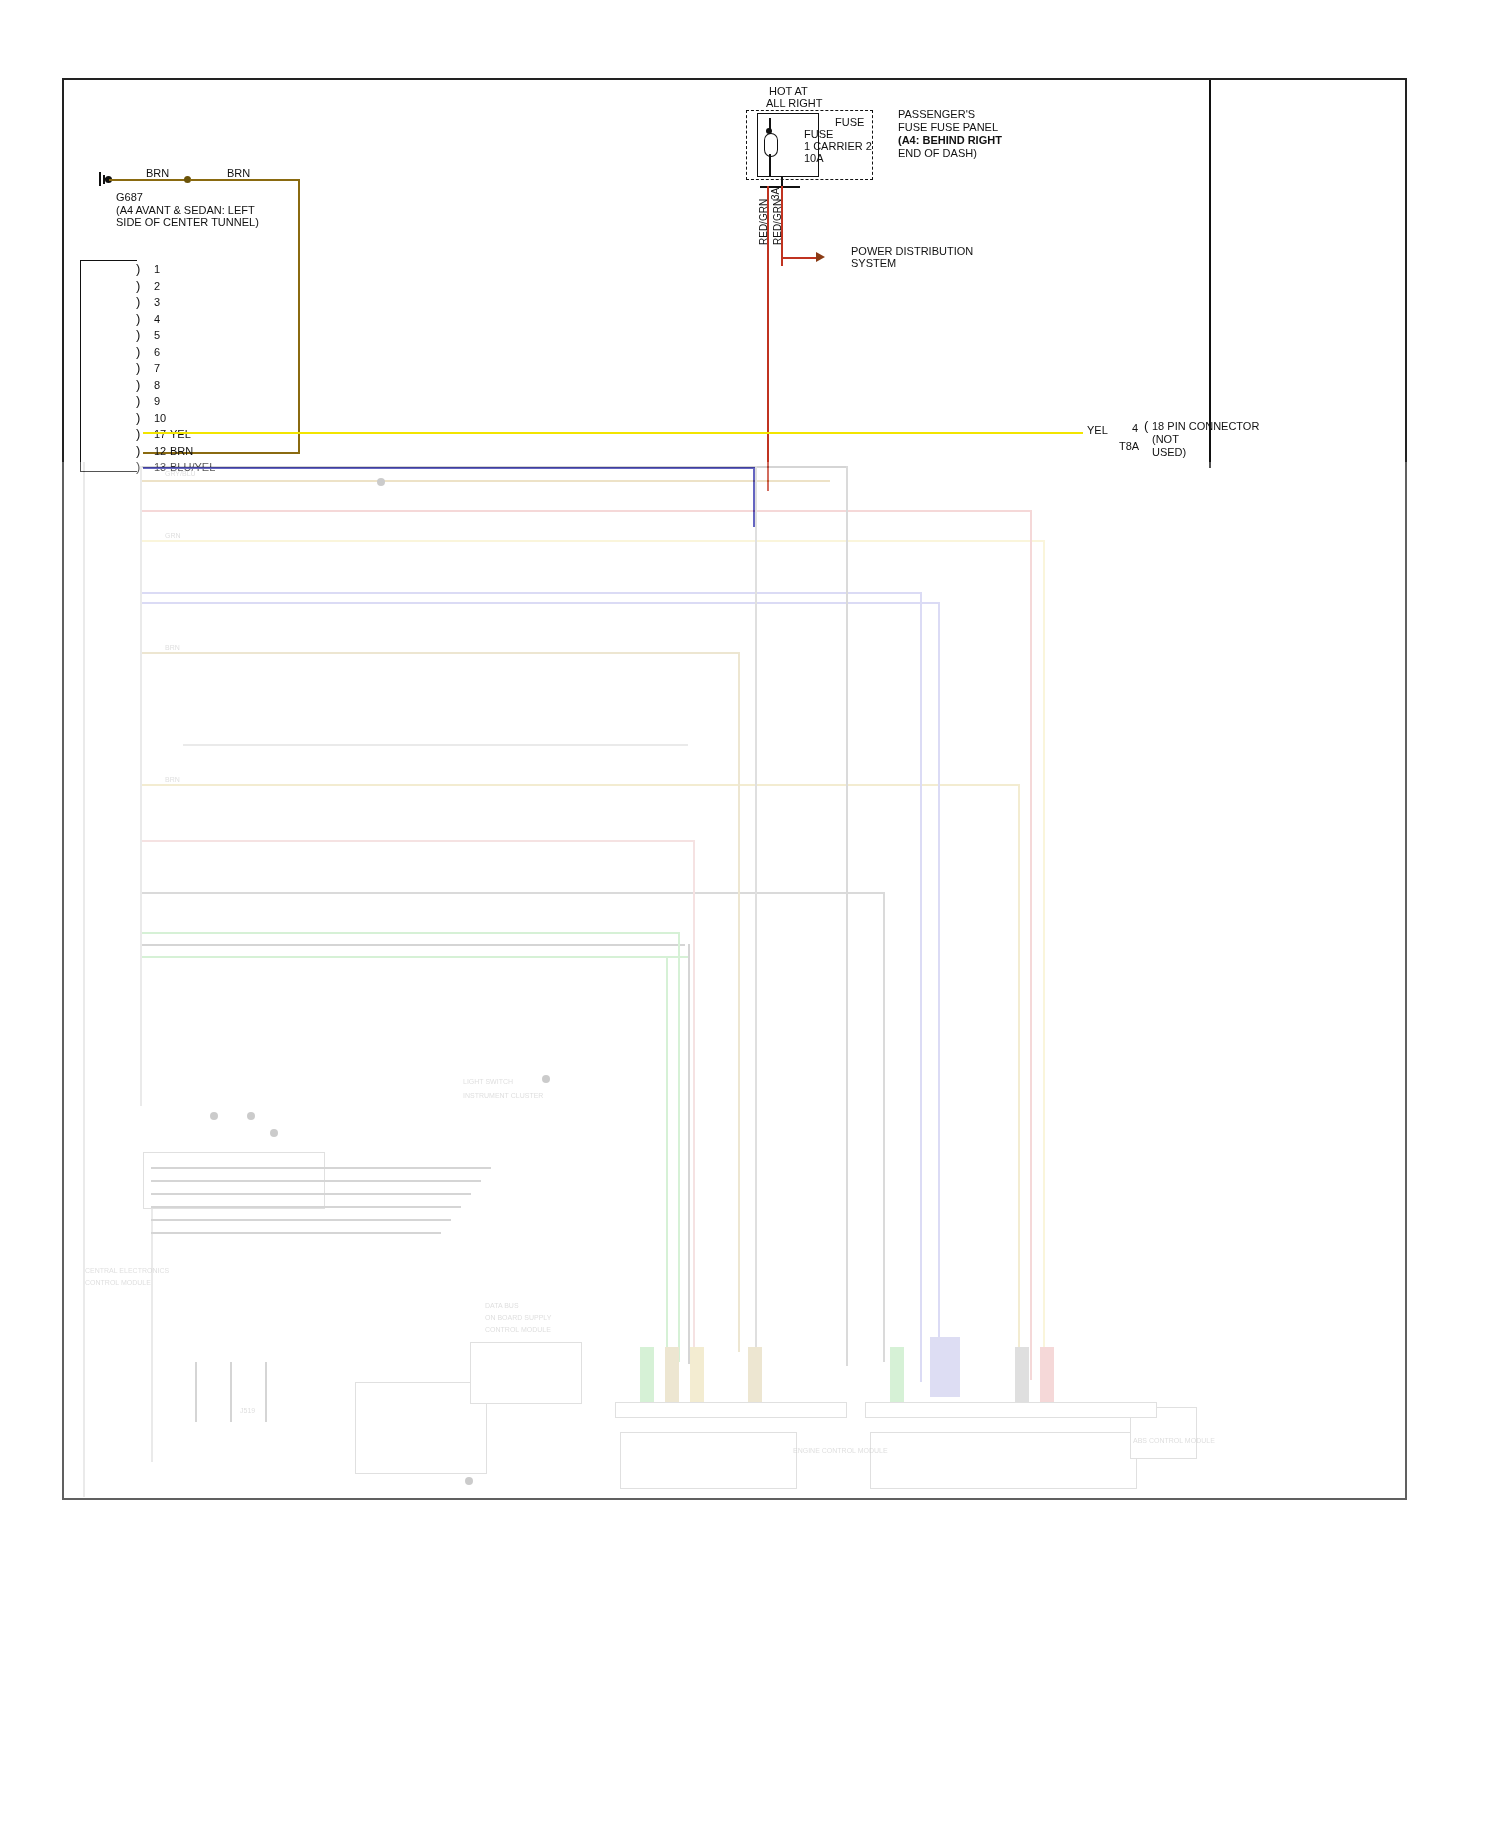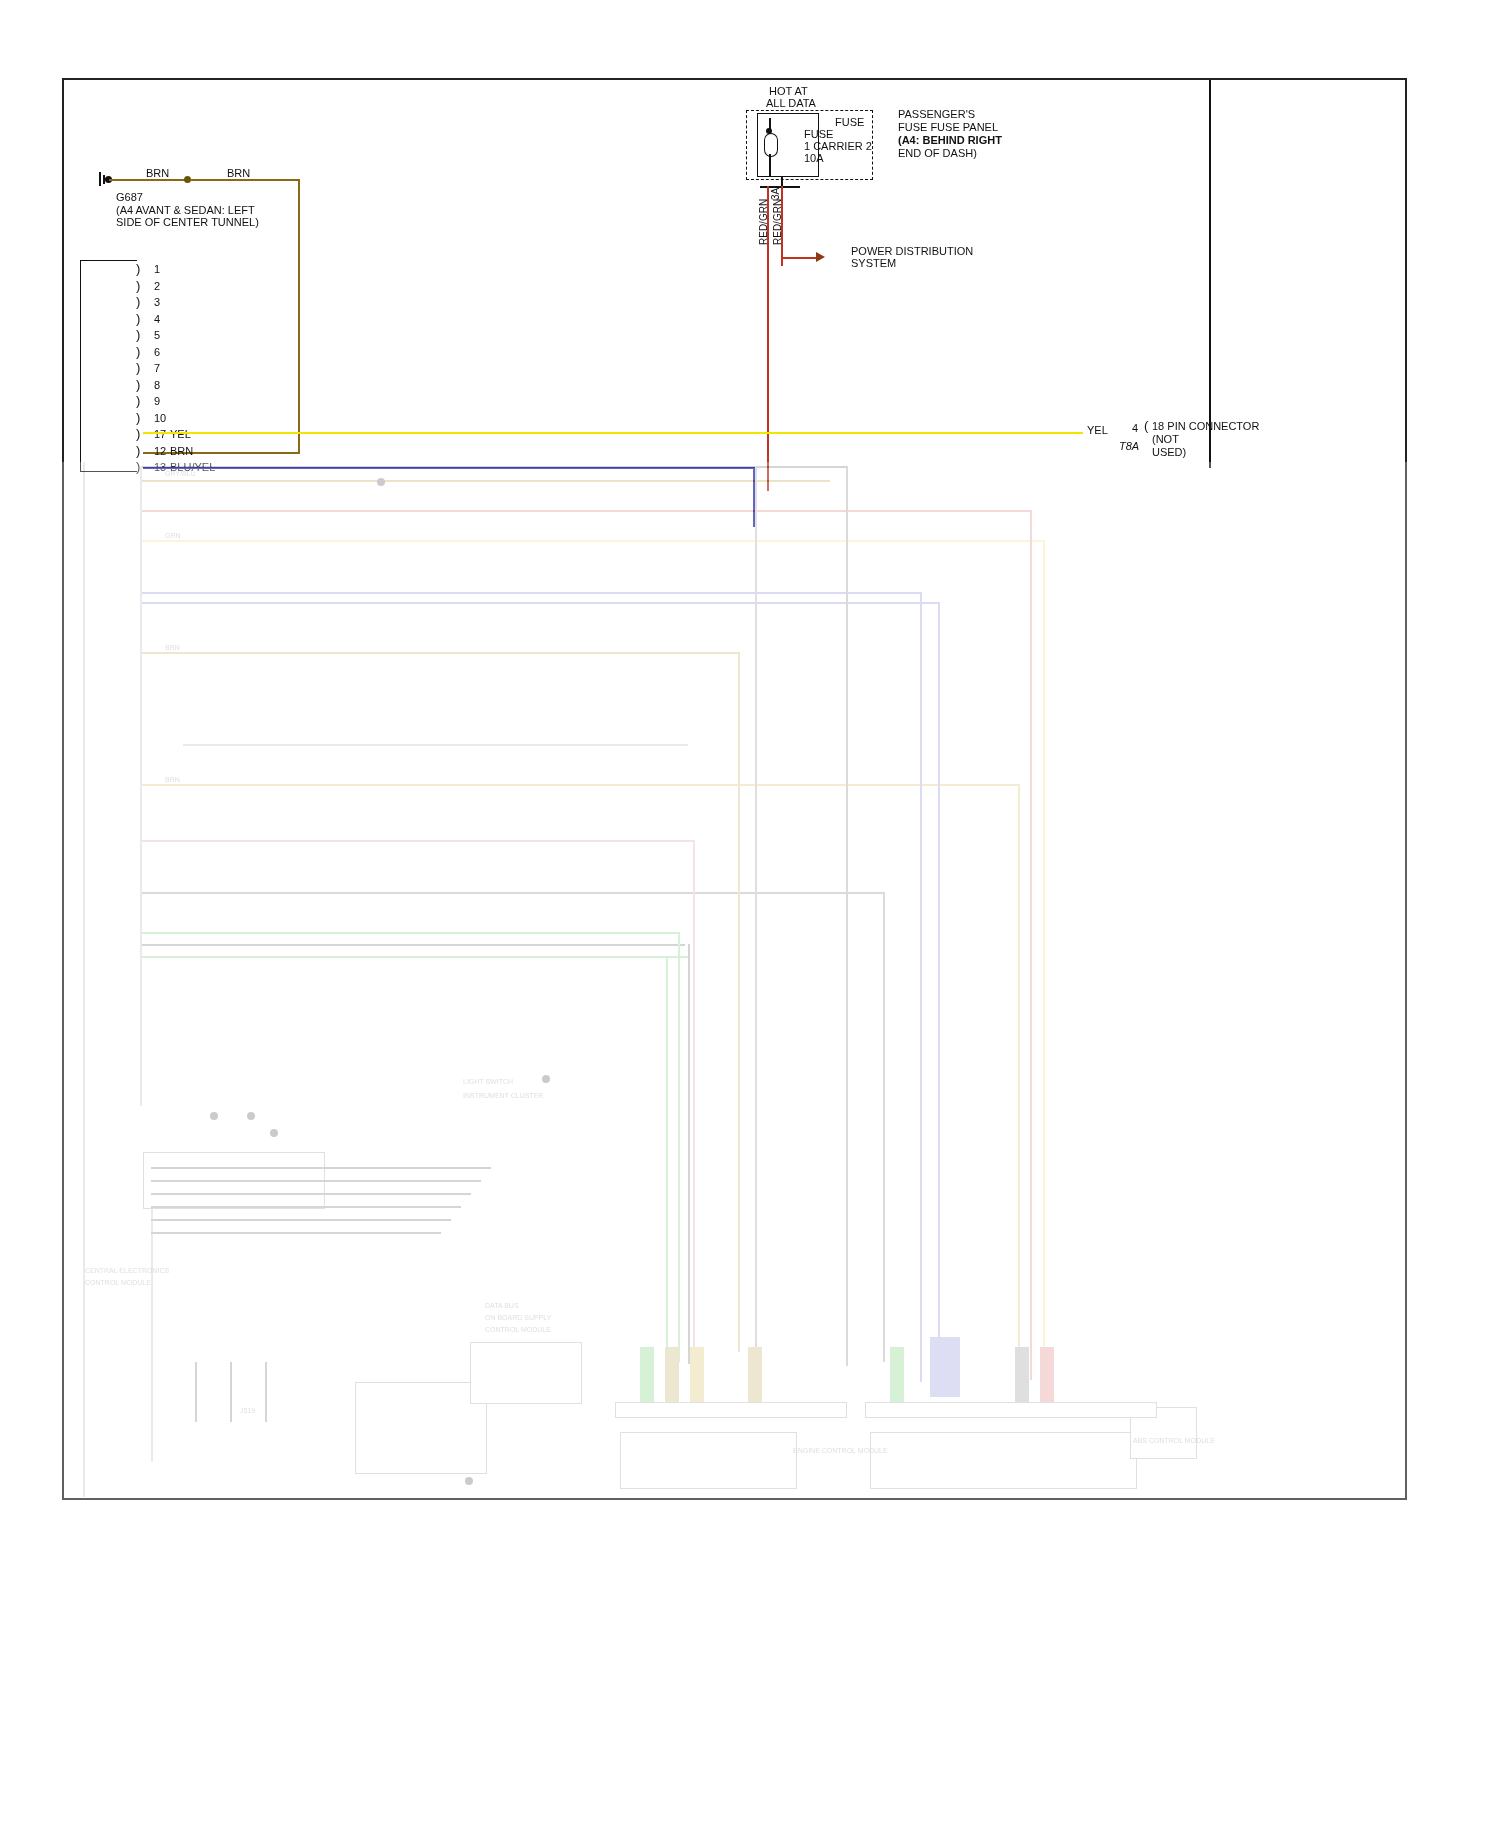--- a/index.html
+++ b/index.html
@@ -33,21 +33,21 @@
   .conn-left{position:absolute;border:1.5px solid #111;}
 </style>
 </head>
 <body>
 
 <div id="sheet">
 
   <div class="border-frame"></div>
 
   <div class="txt" style="left:745px;top:85px;">HOT AT</div>
-  <div class="txt" style="left:742px;top:97px;">ALL DATA</div>
+  <div class="txt" style="left:742px;top:97px;">ALL RIGHT</div>
 
   <div class="dash-box" style="left:746px;top:110px;width:125px;height:68px;"></div>
   <div class="solid-box" style="left:757px;top:113px;width:60px;height:62px;"></div>
 
   <div class="txt" style="left:811px;top:116px;">FUSE</div>
 
   <div class="wire v blk" style="left:769px;top:118px;height:16px;"></div>
   <div class="fuse-sym" style="left:764px;top:133px;width:12px;height:22px;"></div>
   <div class="wire v blk" style="left:769px;top:154px;height:22px;"></div>
   <div class="dot" style="left:766px;top:128px;width:6px;height:6px;"></div>
@@ -163,21 +163,21 @@
       </div>
     </div>
 
   <div class="wire h yel" style="left:143px;top:432px;width:940px;"></div>
 
   <div class="wire h blu" style="left:143px;top:467px;width:612px;"></div>
   <div class="wire v blu" style="left:753px;top:467px;height:60px;"></div>
 
   <div class="txt" style="left:1063px;top:424px;">YEL</div>
   <div class="txt" style="left:1108px;top:422px;">4</div>
-  <div class="txt" style="left:1095px;top:440px;font-style:italic;">T8A</div>
+  <div class="txt" style="left:1095px;top:440px;">T8A</div>
   <div class="txt" style="left:1120px;top:420px;font-size:13px;color:#111;">(</div>
   <div class="txt" style="left:1128px;top:420px;">18 PIN CONNECTOR</div>
   <div class="txt" style="left:1128px;top:433px;">(NOT</div>
   <div class="txt" style="left:1128px;top:446px;">USED)</div>
   <div class="wire v blk" style="left:1209px;top:80px;height:388px;"></div>
 
   <div class="ghost" style="left:55px;top:462px;width:1390px;height:1040px;">
     <div class="gbox" style="left:0px;top:0px;width:1390px;height:1040px;border:none;background:#ffffff;opacity:.92;"></div>
 
     <div class="gwire" style="left:85px;top:4px;width:708px;height:2px;background:#777;"></div>

